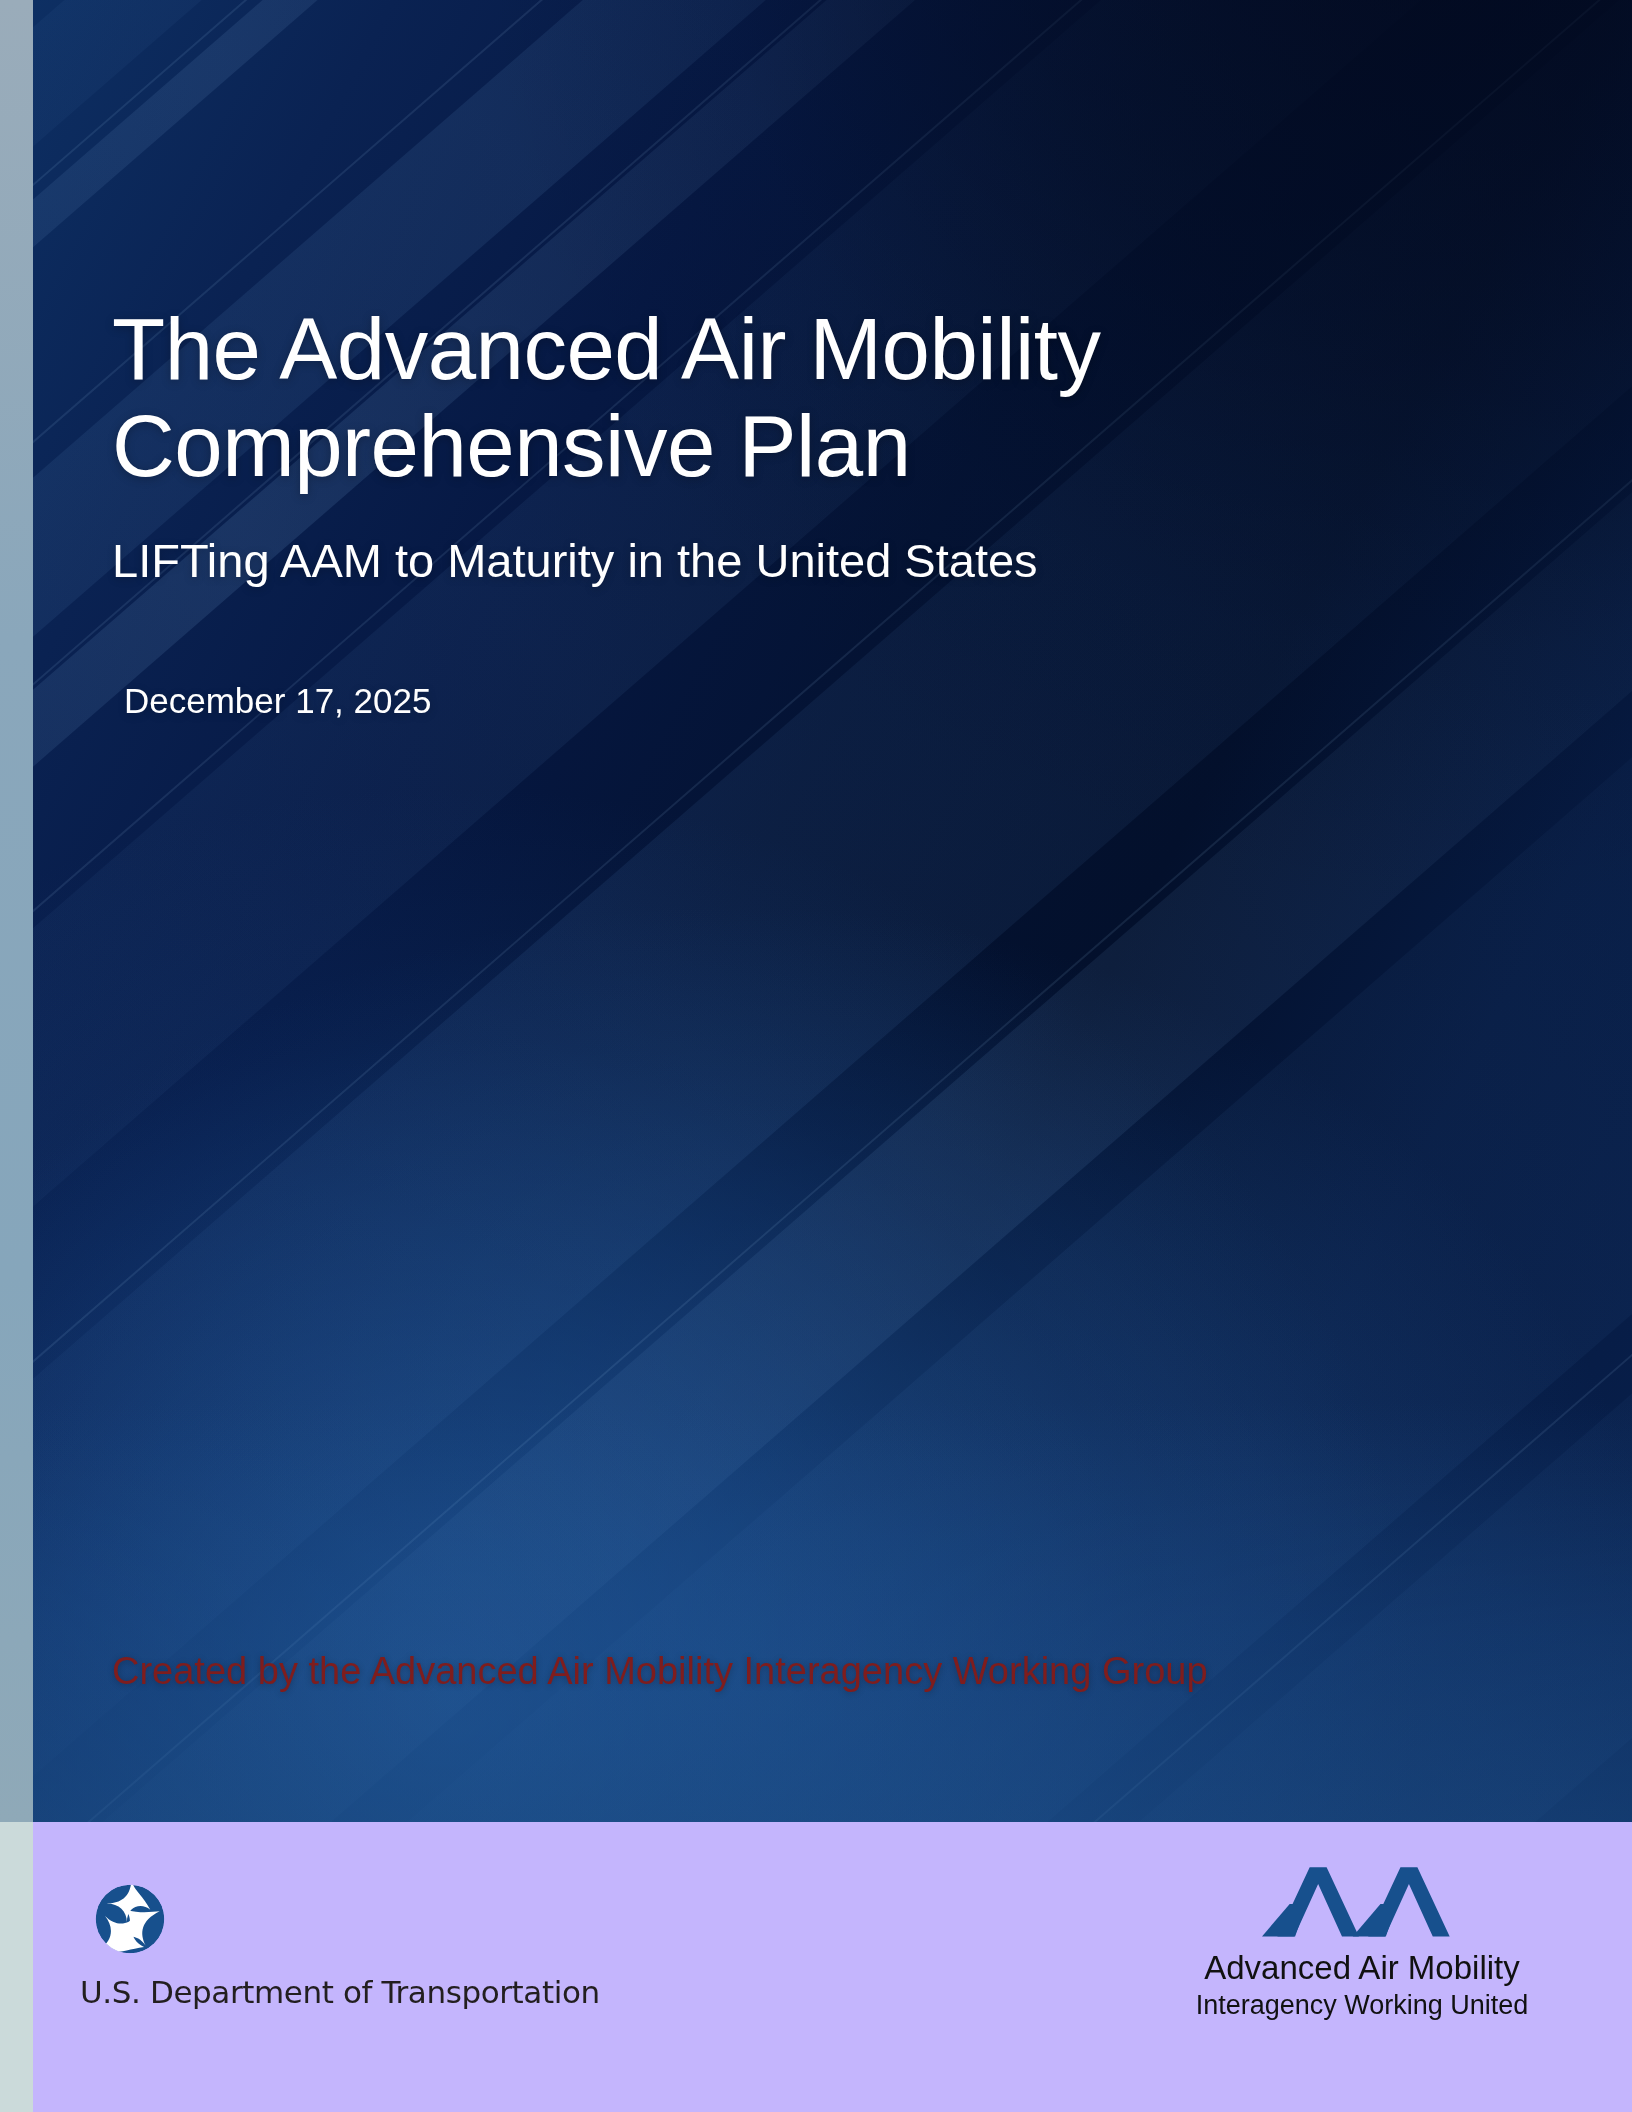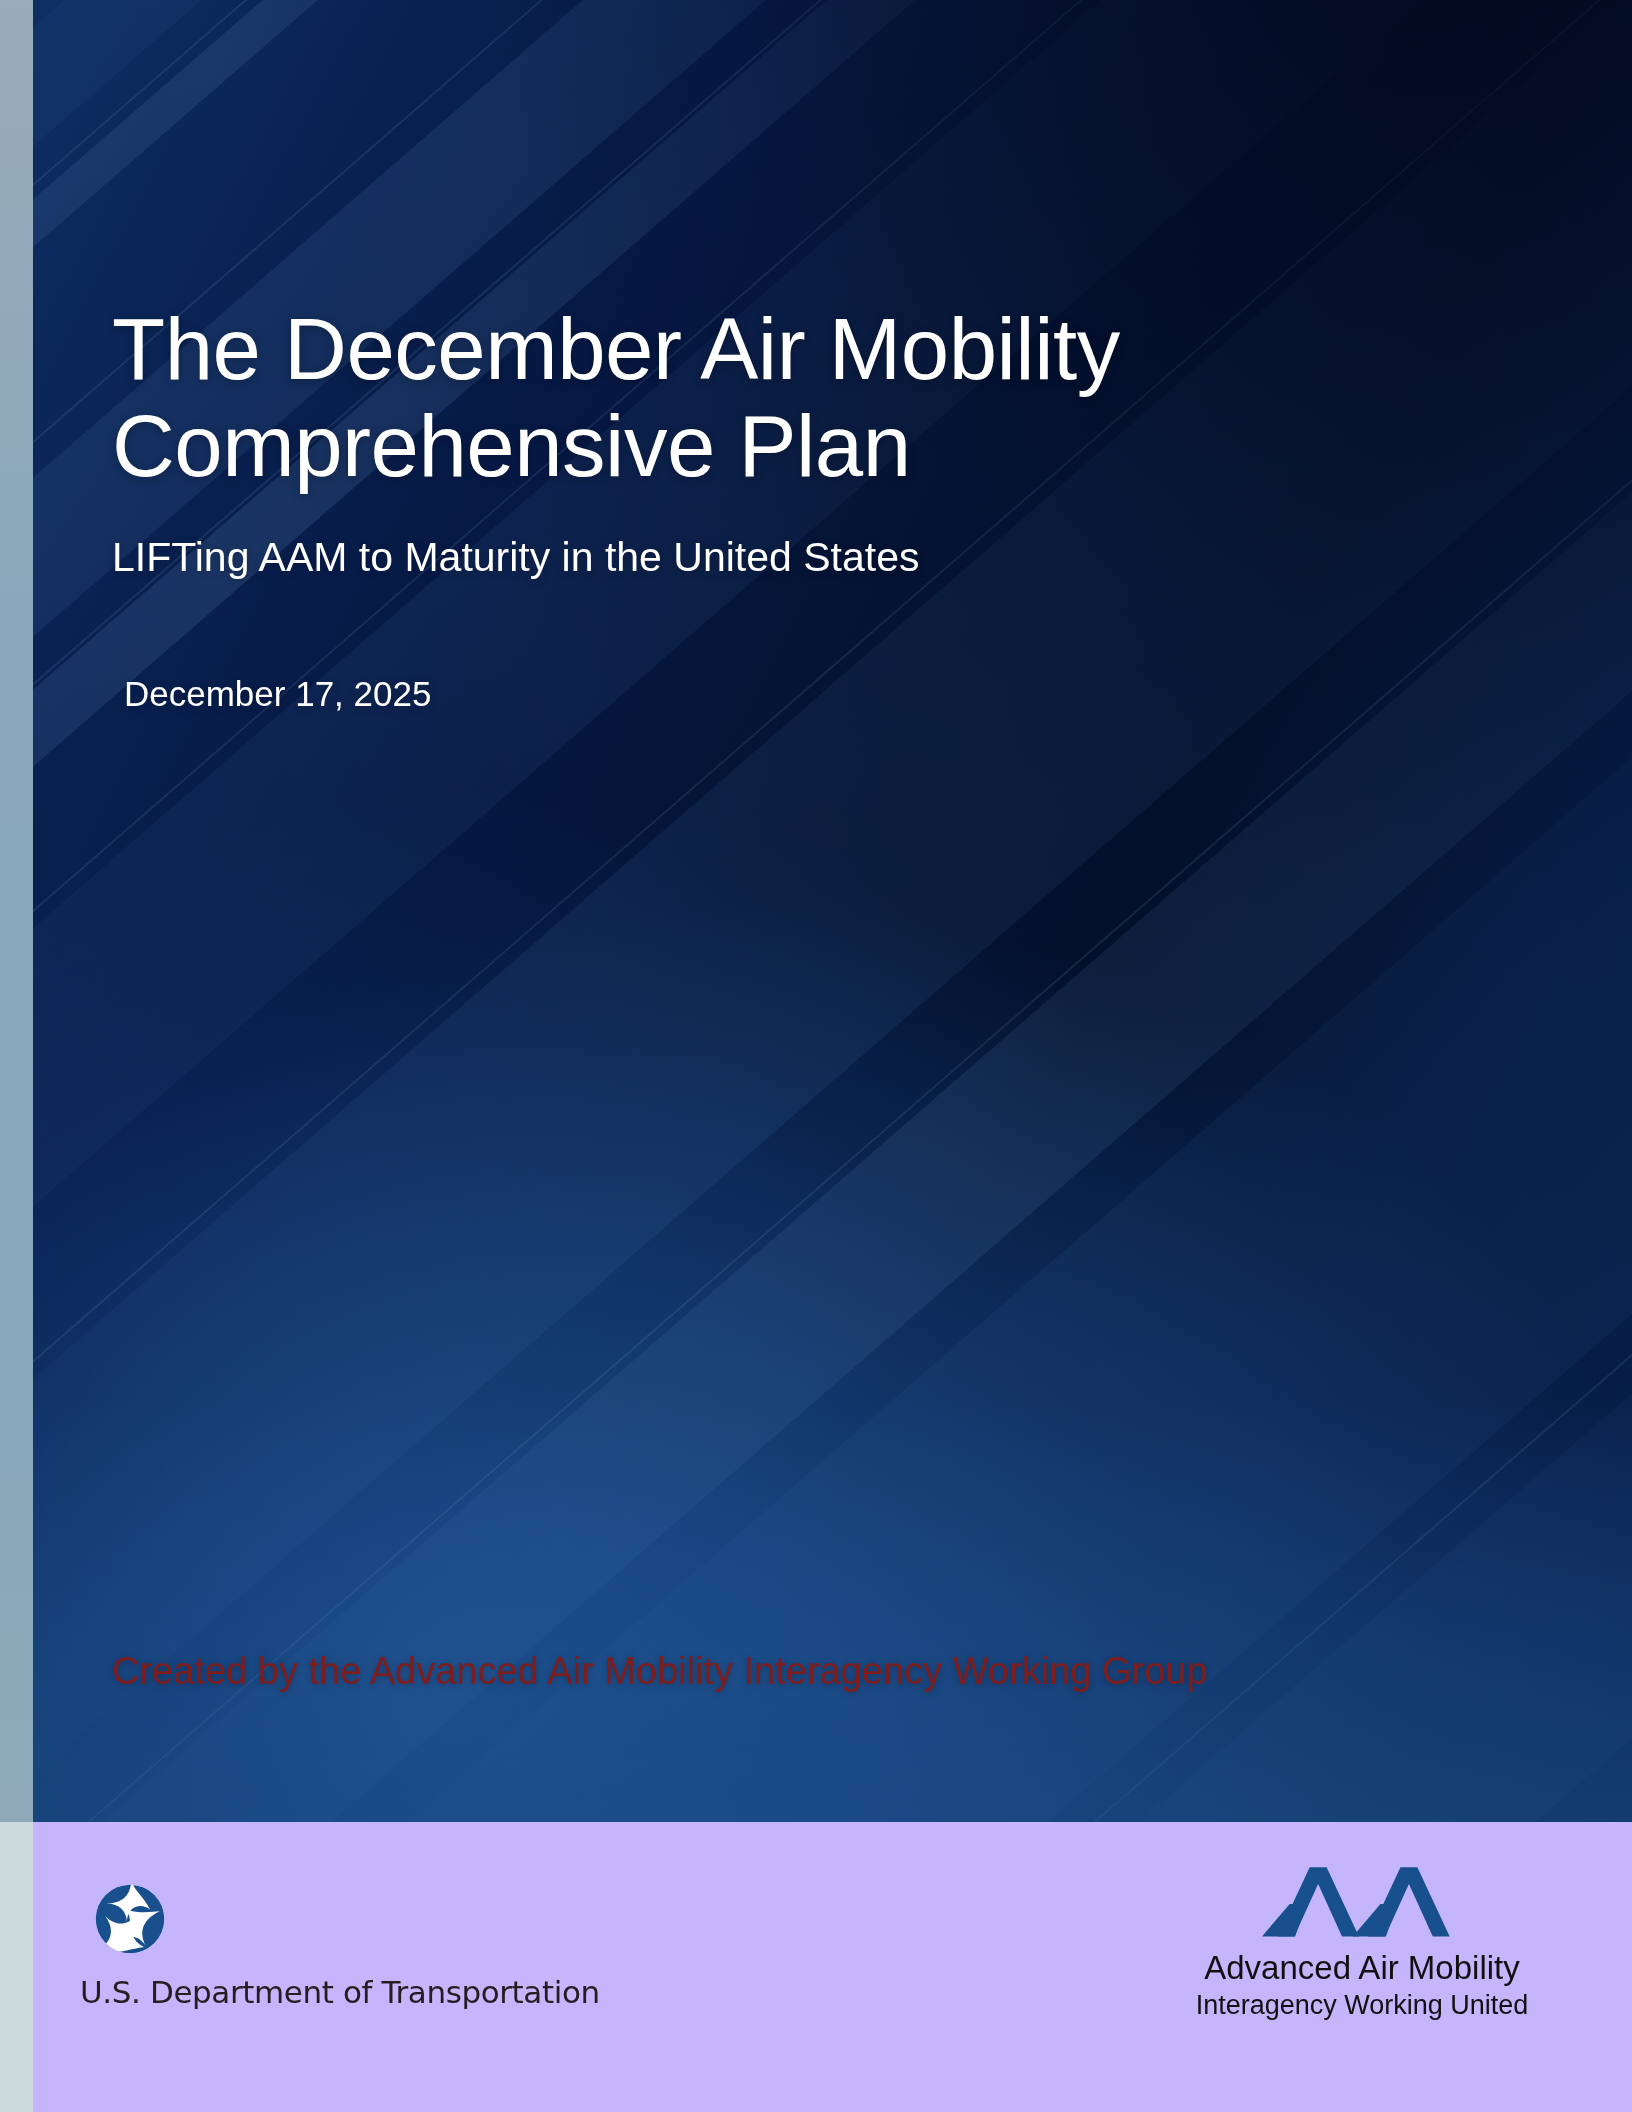--- a/index.html
+++ b/index.html
@@ -157,21 +157,21 @@
   }
   .doc-title {
     font-size: 87px;
     line-height: 1.12;
     font-weight: 400;
     letter-spacing: -0.5px;
     margin: 0;
     text-shadow: 0 2px 10px rgba(0,0,0,0.25);
   }
   .doc-subtitle {
-    font-size: 41px;
+    font-size: 47px;
     line-height: 1.2;
     font-weight: 400;
     margin: 38px 0 0 0;
     text-shadow: 0 2px 8px rgba(0,0,0,0.22);
   }
   .doc-date {
     font-size: 35px;
     font-weight: 400;
     margin: 92px 0 0 12px;
     text-shadow: 0 2px 8px rgba(0,0,0,0.22);
@@ -276,21 +276,21 @@
       <div class="rib f"></div>
       <div class="rib i"></div>
       <div class="hair h6"></div>
     </div>
 
     <div class="hero-vignette"></div>
     <div class="hero-bottomtint"></div>
   </div>
 
   <div class="hero-text">
-    <h1 class="doc-title">The December Air Mobility Comprehensive Plan</h1>
+    <h1 class="doc-title">The Advanced Air Mobility Comprehensive Plan</h1>
     <p class="doc-subtitle">LIFTing AAM to Maturity in the United States</p>
     <p class="doc-date">December 17, 2025</p>
   </div>
 
   <div class="hero-credit">Created by the Advanced Air Mobility Interagency Working Group</div>
 
   <div class="footer">
 
     <div class="dot-block">
       <svg class="dot-seal" viewBox="0 0 100 100" aria-hidden="true">

